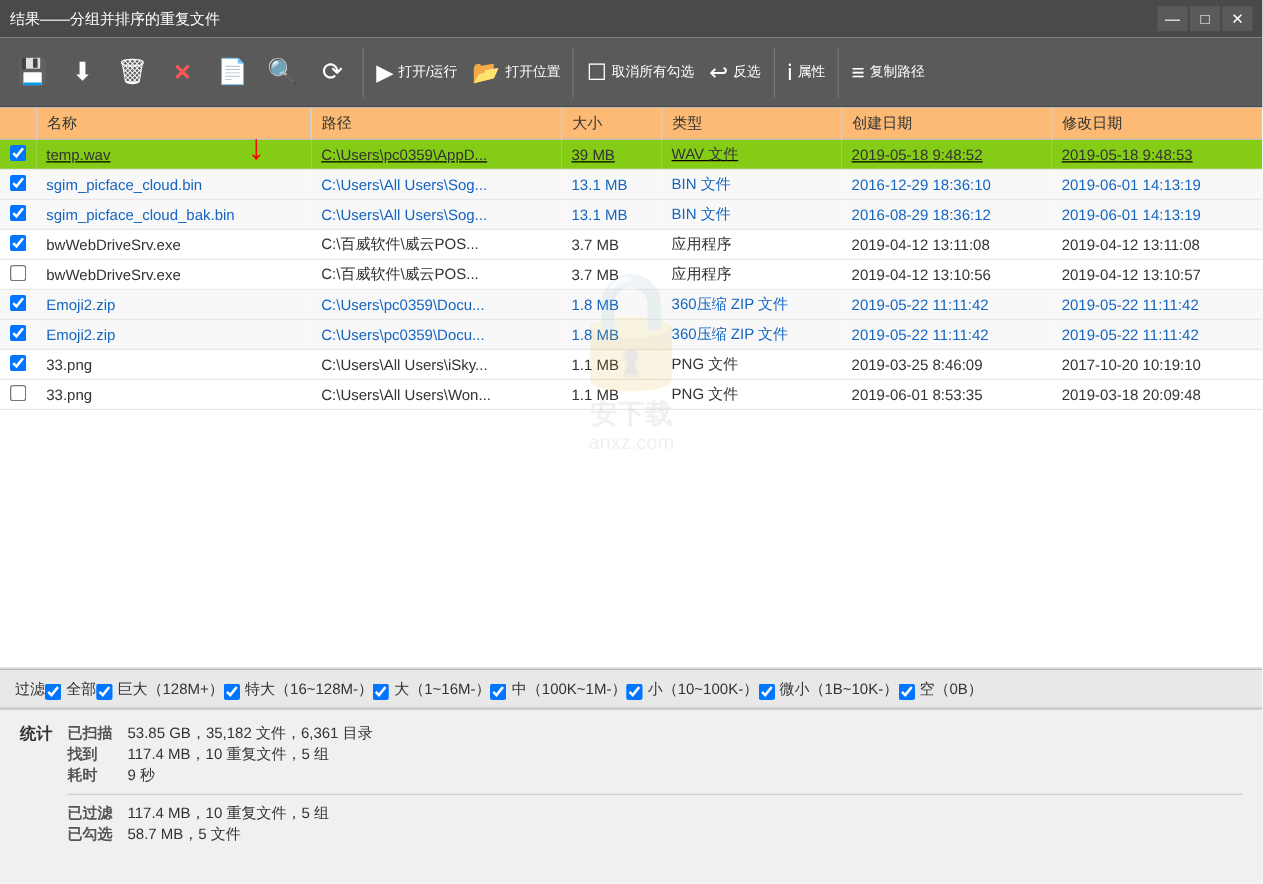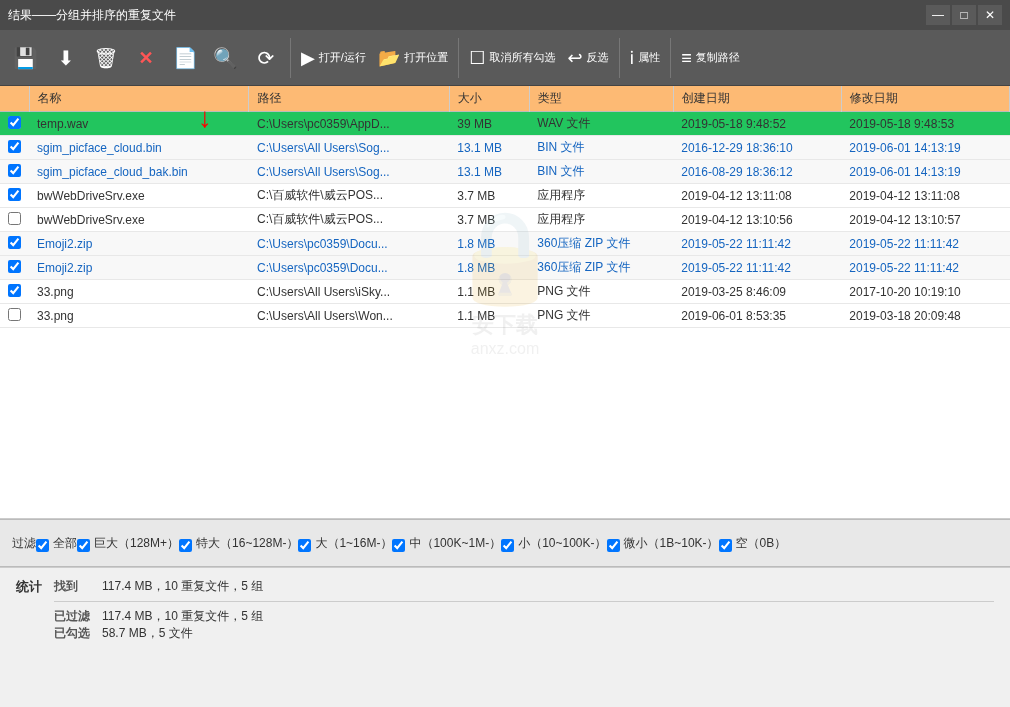--- a/index.html
+++ b/index.html
@@ -147,21 +147,21 @@
       color: red;
       font-size: 24px;
       font-weight: bold;
       pointer-events: none;
       z-index: 10;
     }
 
     
     .filter-bar {
       background: #e8e8e8;
-      height: 48px;
+      height: 32px;
       display: flex;
       align-items: center;
       padding: 0 12px;
       gap: 0;
       border-top: 1px solid #bbb;
       border-bottom: 1px solid #bbb;
       flex-shrink: 0;
       font-size: 12px;
       color: #333;
     }
@@ -312,21 +312,21 @@
             <th style="width:24px;"></th>
             <th>名称</th>
             <th>路径</th>
             <th>大小</th>
             <th>类型</th>
             <th>创建日期</th>
             <th>修改日期</th>
           </tr>
         </thead>
         <tbody id="file-table-body">
-        <tr style="background: #22c55e;">
+        <tr style="background: #84cc16; text-decoration: underline;">
               <td class="checkbox-cell"><input type="checkbox" checked="" style=""></td>
               <td>temp.wav</td>
               <td>C:\Users\pc0359\AppD...</td>
               <td>39 MB</td>
               <td>WAV 文件</td>
               <td>2019-05-18 9:48:52</td>
               <td>2019-05-18 9:48:53</td>
             </tr>
             <tr style="background: rgb(248, 248, 248); padding-left: 11px;">
               <td class="checkbox-cell"><input type="checkbox" checked="" style=""></td>
@@ -447,22 +447,30 @@
     </label>
   </div>
 
   <div class="bottom-panel">
 
     <div class="stats-panel">
       <div style="display:flex; align-items:flex-start; gap:12px;">
         <span class="stats-title">统计</span>
         <div style="flex:1;">
           <div class="stats-row">
+            <span class="stats-label">已扫描</span>
+            <span class="stats-value">53.85 GB，35,182 文件，6,361 目录</span>
+          </div>
+          <div class="stats-row">
             <span class="stats-label">找到</span>
             <span class="stats-value">117.4 MB，10 重复文件，5 组</span>
+          </div>
+          <div class="stats-row">
+            <span class="stats-label">耗时</span>
+            <span class="stats-value">9 秒</span>
           </div>
           <hr class="stats-divider">
           <div class="stats-row">
             <span class="stats-label">已过滤</span>
             <span class="stats-value">117.4 MB，10 重复文件，5 组</span>
           </div>
           <div class="stats-row">
             <span class="stats-label">已勾选</span>
             <span class="stats-value">58.7 MB，5 文件</span>
           </div>

